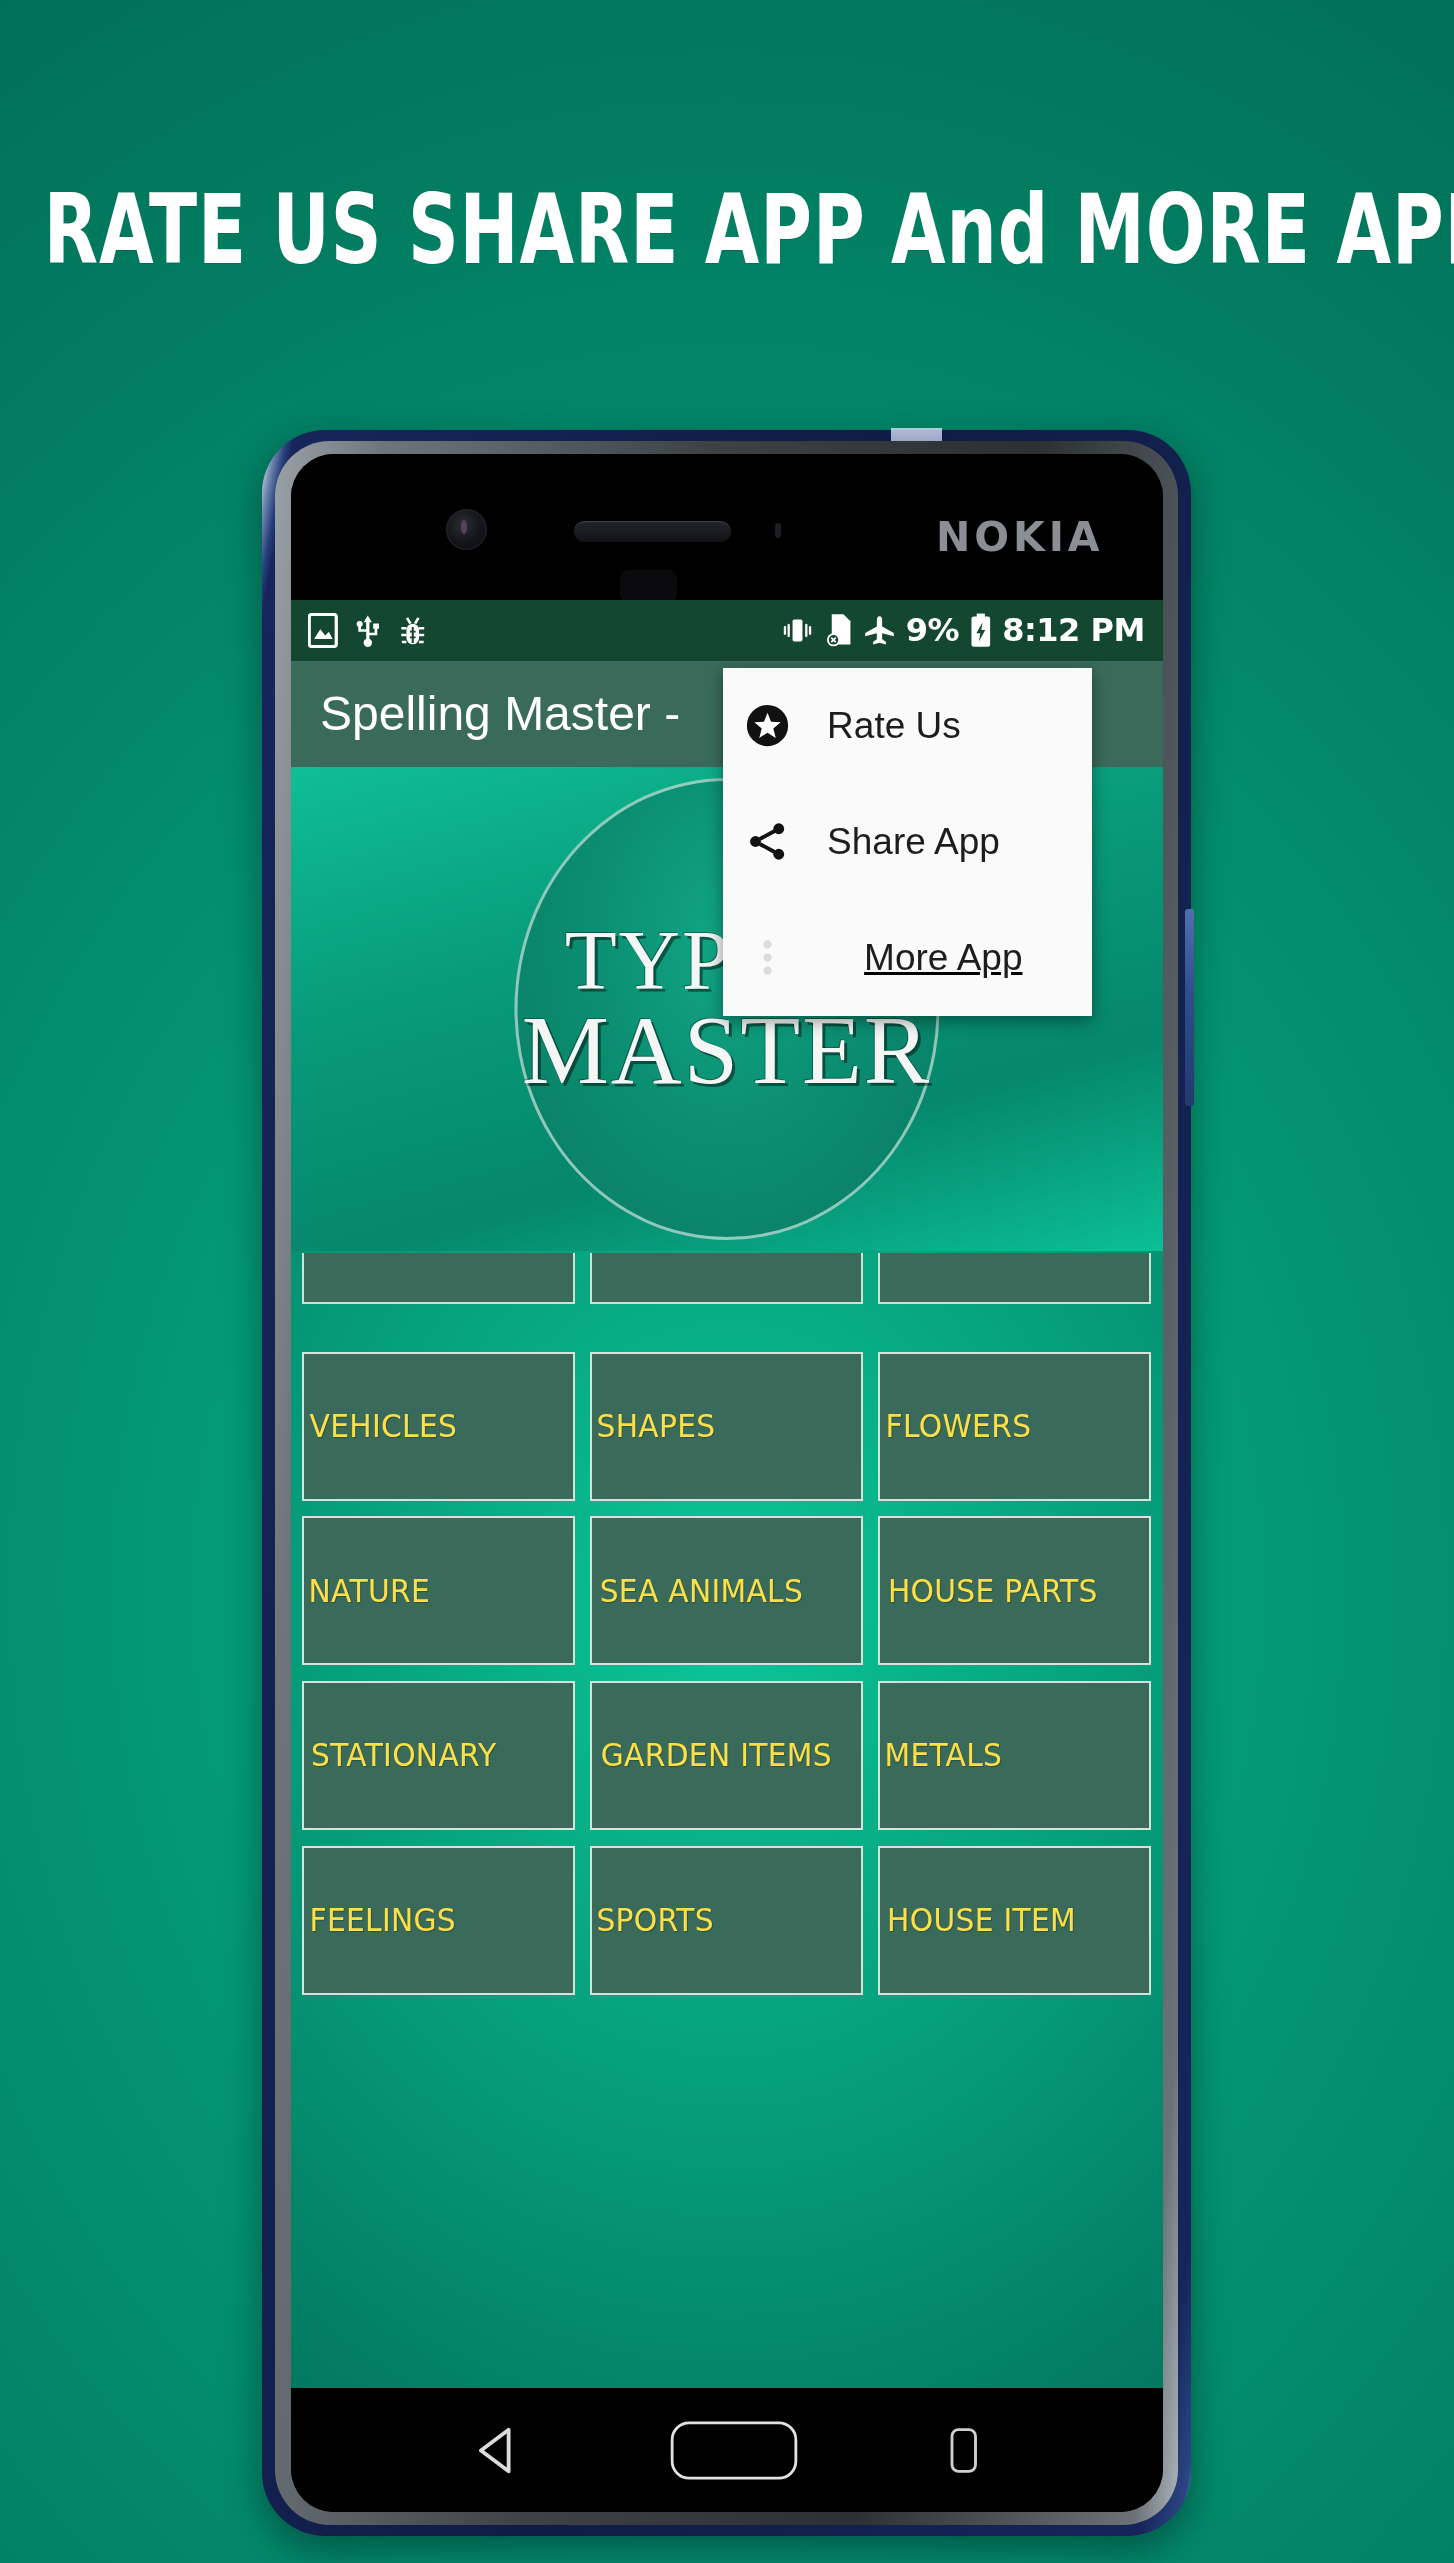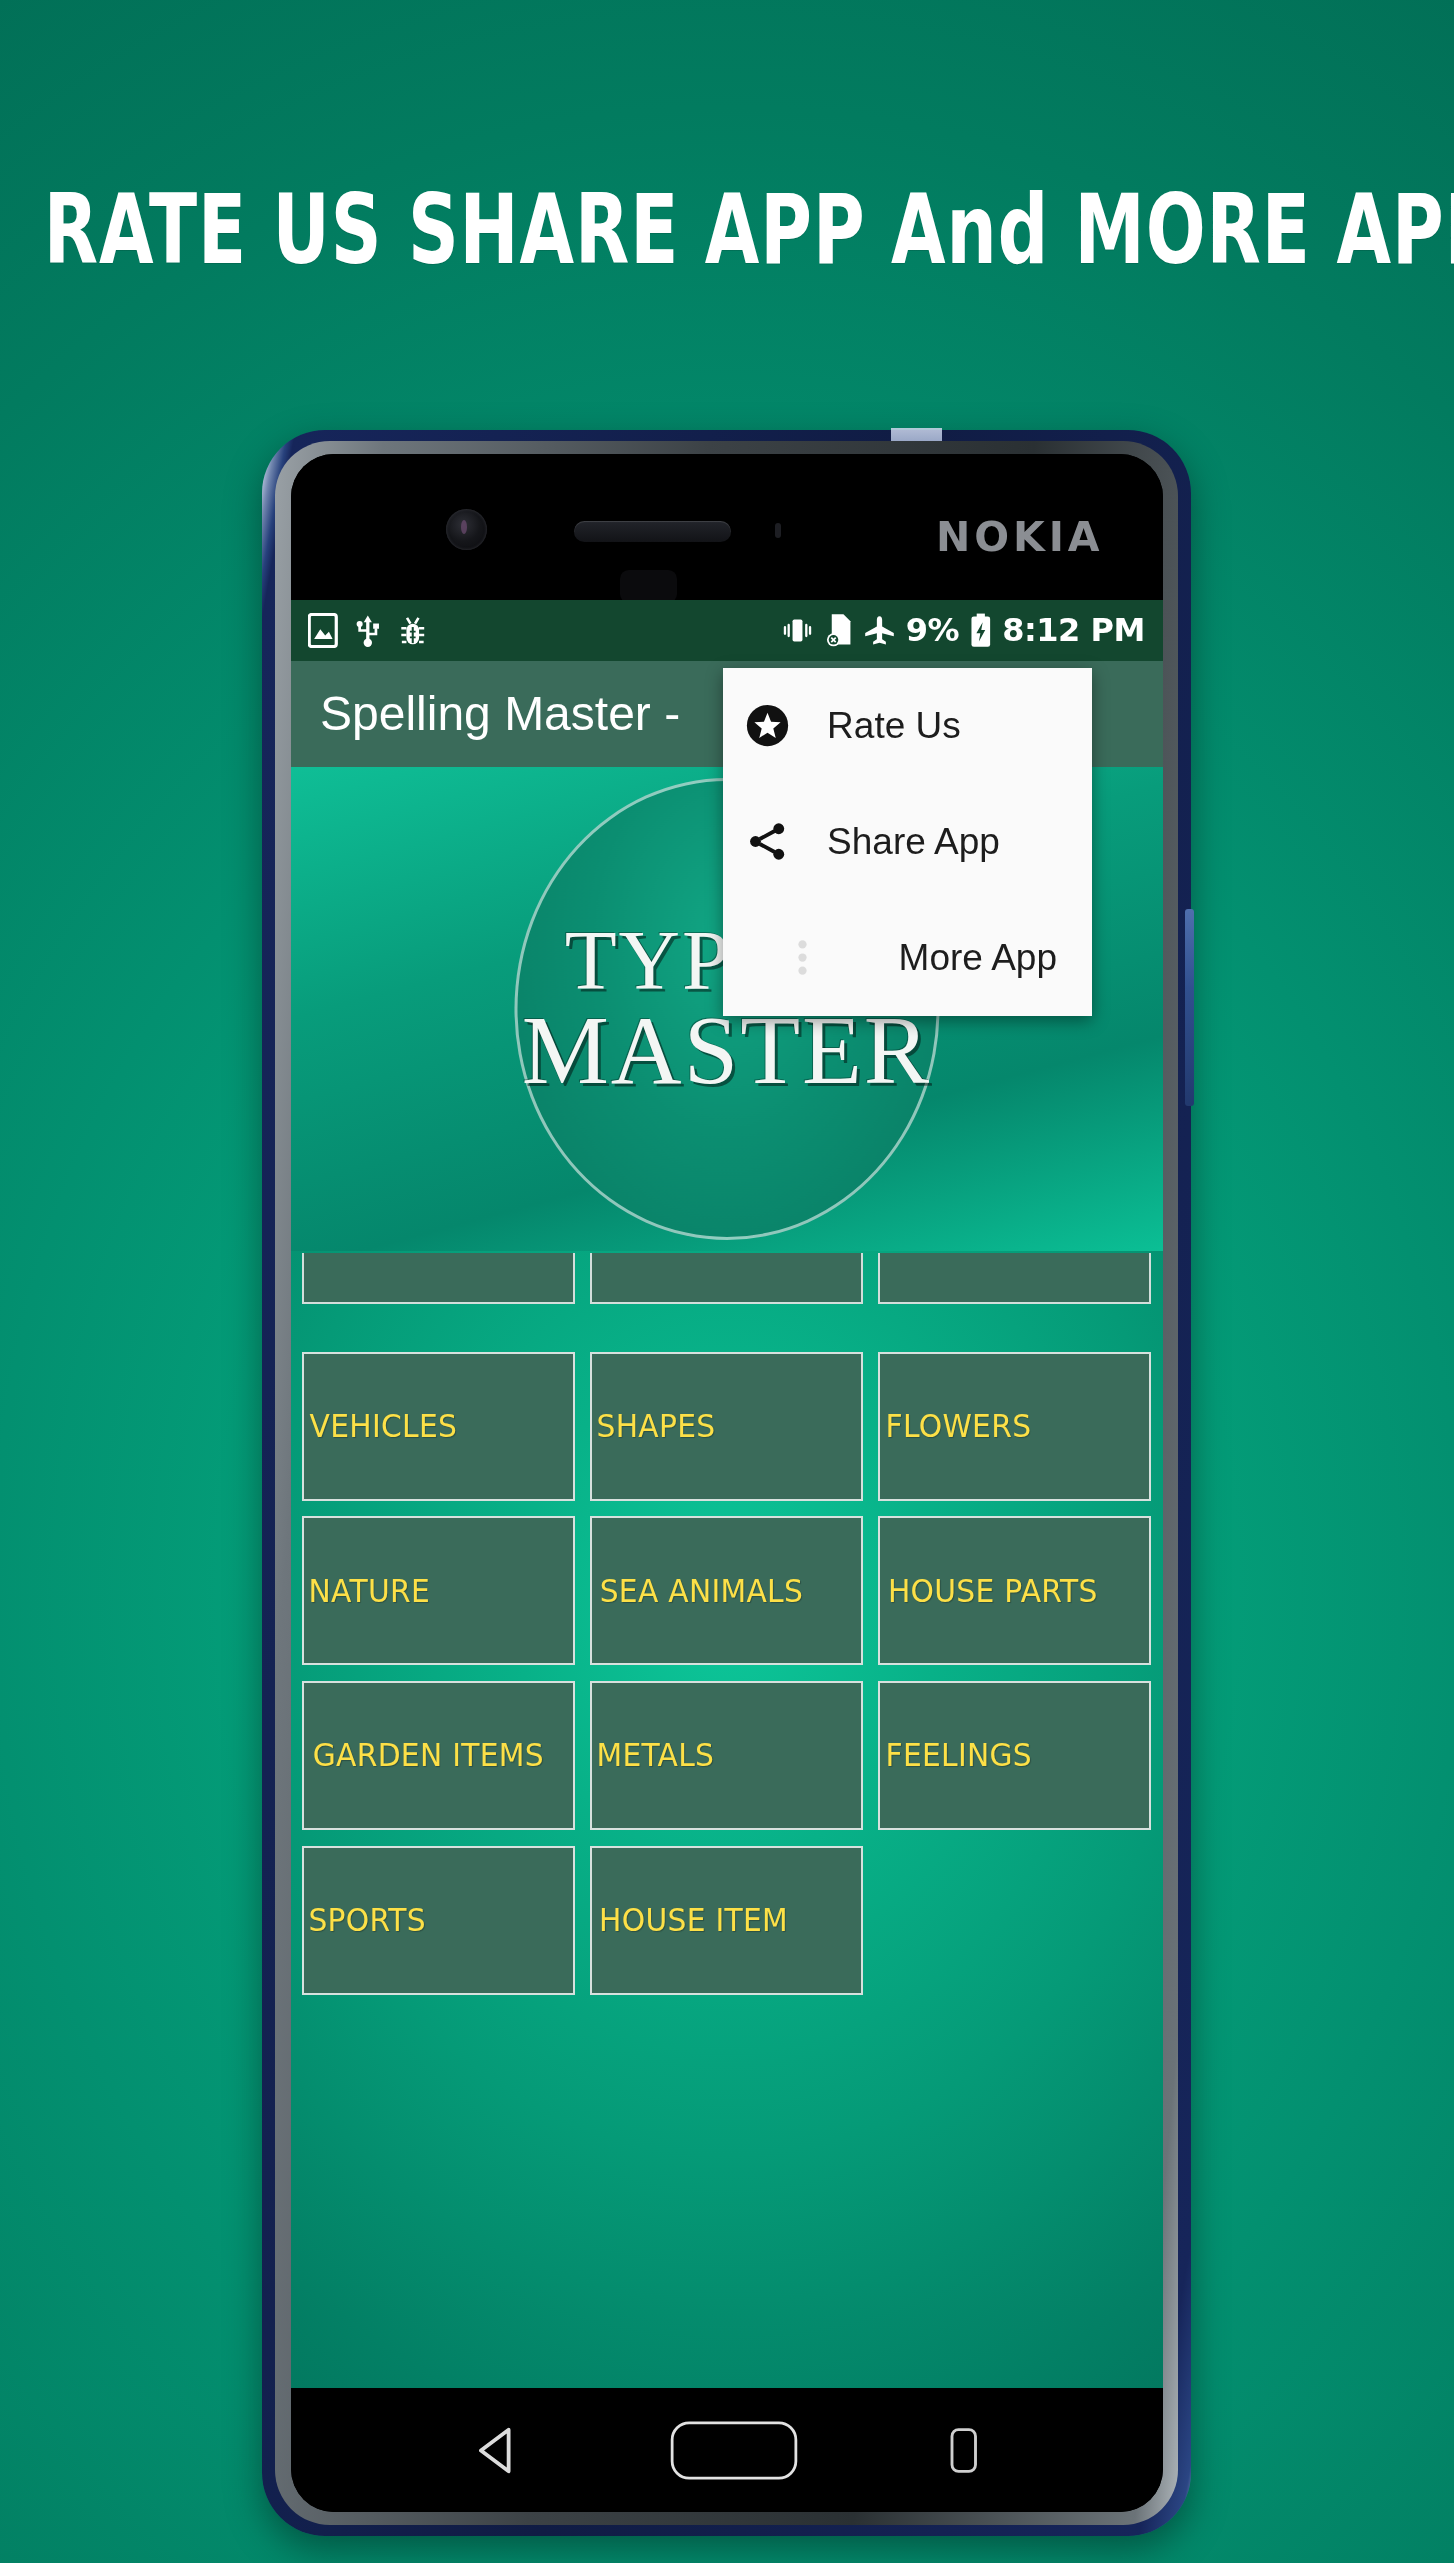--- a/index.html
+++ b/index.html
@@ -304,21 +304,21 @@
     align-items: center;
     padding-left: 21.6px;
     gap: 36px;
   }
   .menu-item .mlabel {
     color: #1d1d1d;
     font-size: 37px;
     font-weight: 400;
   }
   .menu-icon { width: 47px; height: 47px; display: flex; align-items: center; justify-content: center; flex: none; }
-  .menu-item.more-app { justify-content: center; }
+  .menu-item.more-app { justify-content: flex-start; text-decoration: underline; }
   .menu-item.more-app .mlabel { margin-left: 37px; }
   .dots-icon { opacity: 0.12; }
 
   
   .nav-bar {
     position: absolute;
     left: 0; bottom: 0;
     width: 100%;
     height: 124px;
     background: #000000;
@@ -440,20 +440,23 @@
             <span>FLOWERS</span>
           </div>
         <div class="cat-btn">
             <span>NATURE</span>
           </div>
         <div class="cat-btn">
             <span>SEA ANIMALS</span>
           </div>
         <div class="cat-btn">
             <span>HOUSE PARTS</span>
+          </div>
+        <div class="cat-btn">
+            <span>STATIONARY</span>
           </div>
         <div class="cat-btn">
             <span>GARDEN ITEMS</span>
           </div>
         <div class="cat-btn">
             <span>METALS</span>
           </div>
         <div class="cat-btn">
             <span>FEELINGS</span>
           </div>

